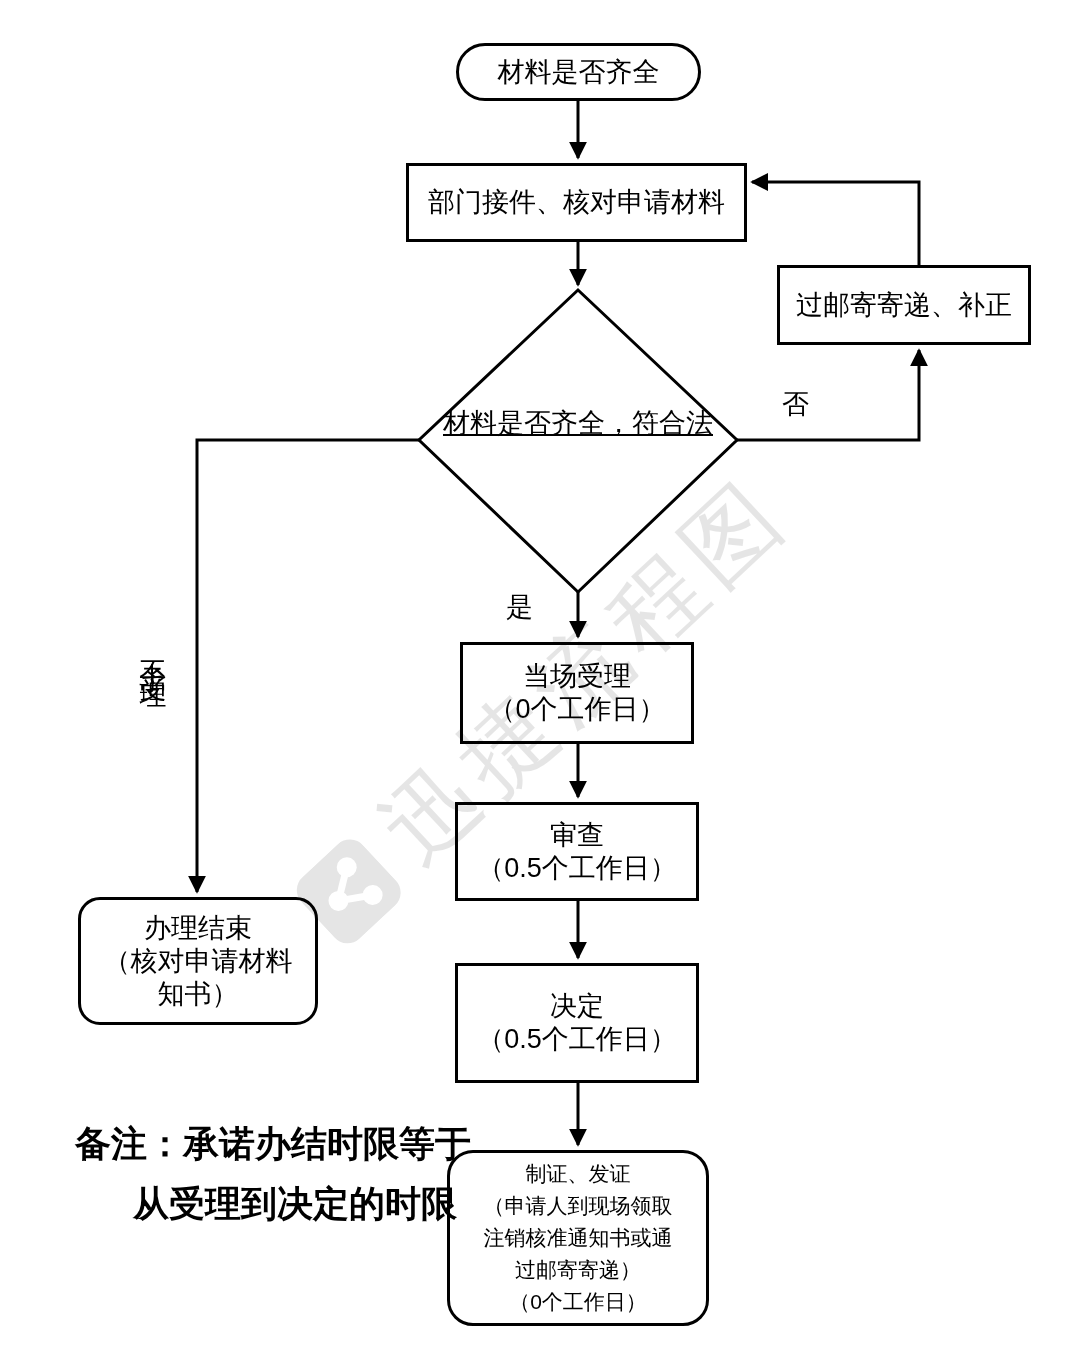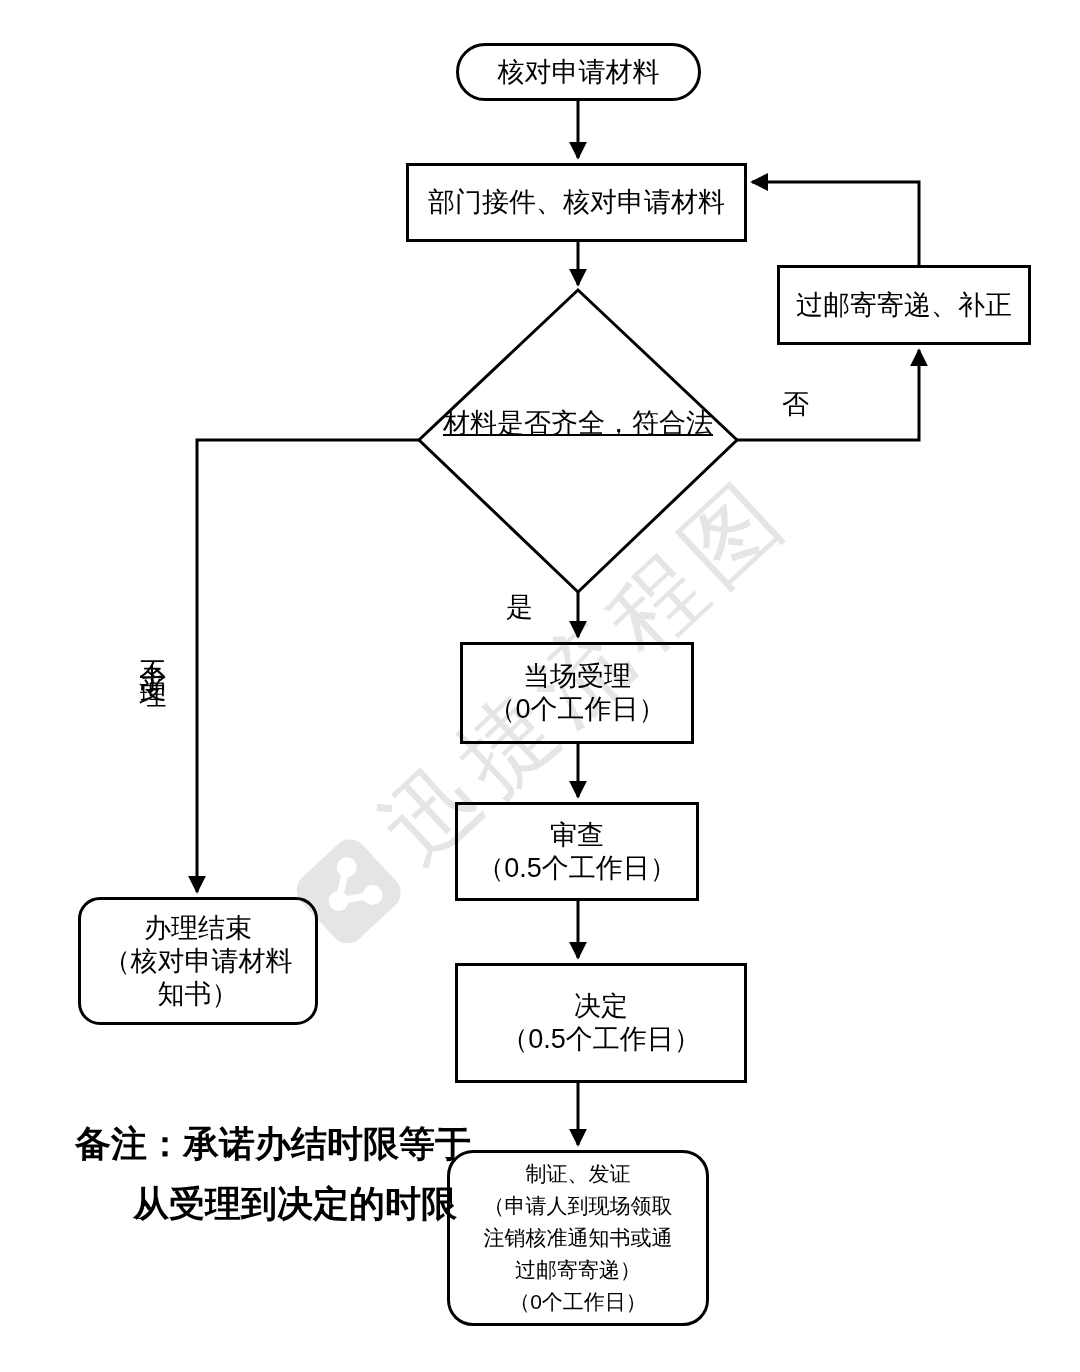--- a/index.html
+++ b/index.html
@@ -93,21 +93,21 @@
       <path d="M578,592 L578,637" marker-end="url(#arrow)"></path>
       <path d="M578,744 L578,797" marker-end="url(#arrow)"></path>
       <path d="M578,901 L578,958" marker-end="url(#arrow)"></path>
       <path d="M578,1083 L578,1145" marker-end="url(#arrow)"></path>
       <path d="M419,440 L197,440 L197,892" marker-end="url(#arrow)"></path>
     </g>
     <polygon points="578,290 737,440 578,592 419,440" fill="#ffffff" stroke="#000000" stroke-width="3"></polygon>
   </svg>
 
   <div class="node stadium" style="left:456px; top:43px; width:245px; height:58px;">
-    <span>核对申请材料</span>
+    <span>材料是否齐全</span>
   </div>
 
   <div class="node" style="left:406px; top:163px; width:341px; height:79px;">
     <span>部门接件、核对申请材料</span>
   </div>
 
   <div class="free-text" style="left:433px; top:407px; width:290px;text-decoration:underline;">
     <span style="display:block;">材料是否齐全，符合法</span>
   </div>
 
@@ -124,21 +124,21 @@
   <div class="node" style="left:460px; top:642px; width:234px; height:102px;justify-content:center;">
     <span>当场受理</span>
     <span>（0个工作日）</span>
   </div>
 
   <div class="node" style="left:455px; top:802px; width:244px; height:99px;">
     <span>审查</span>
     <span>（0.5个工作日）</span>
   </div>
 
-  <div class="node" style="left:455px; top:963px; width:292px; height:120px;align-items:center;">
+  <div class="node" style="left:455px; top:963px; width:244px; height:120px;align-items:center;">
     <span>决定</span>
     <span>（0.5个工作日）</span>
   </div>
 
   <div class="node rounded" style="left:447px; top:1150px; width:262px; height:176px; font-size:21px; line-height:32px;">
     <span>制证、发证</span>
     <span>（申请人到现场领取</span>
     <span>注销核准通知书或通</span>
     <span>过邮寄寄递）</span>
     <span>（0个工作日）</span>

